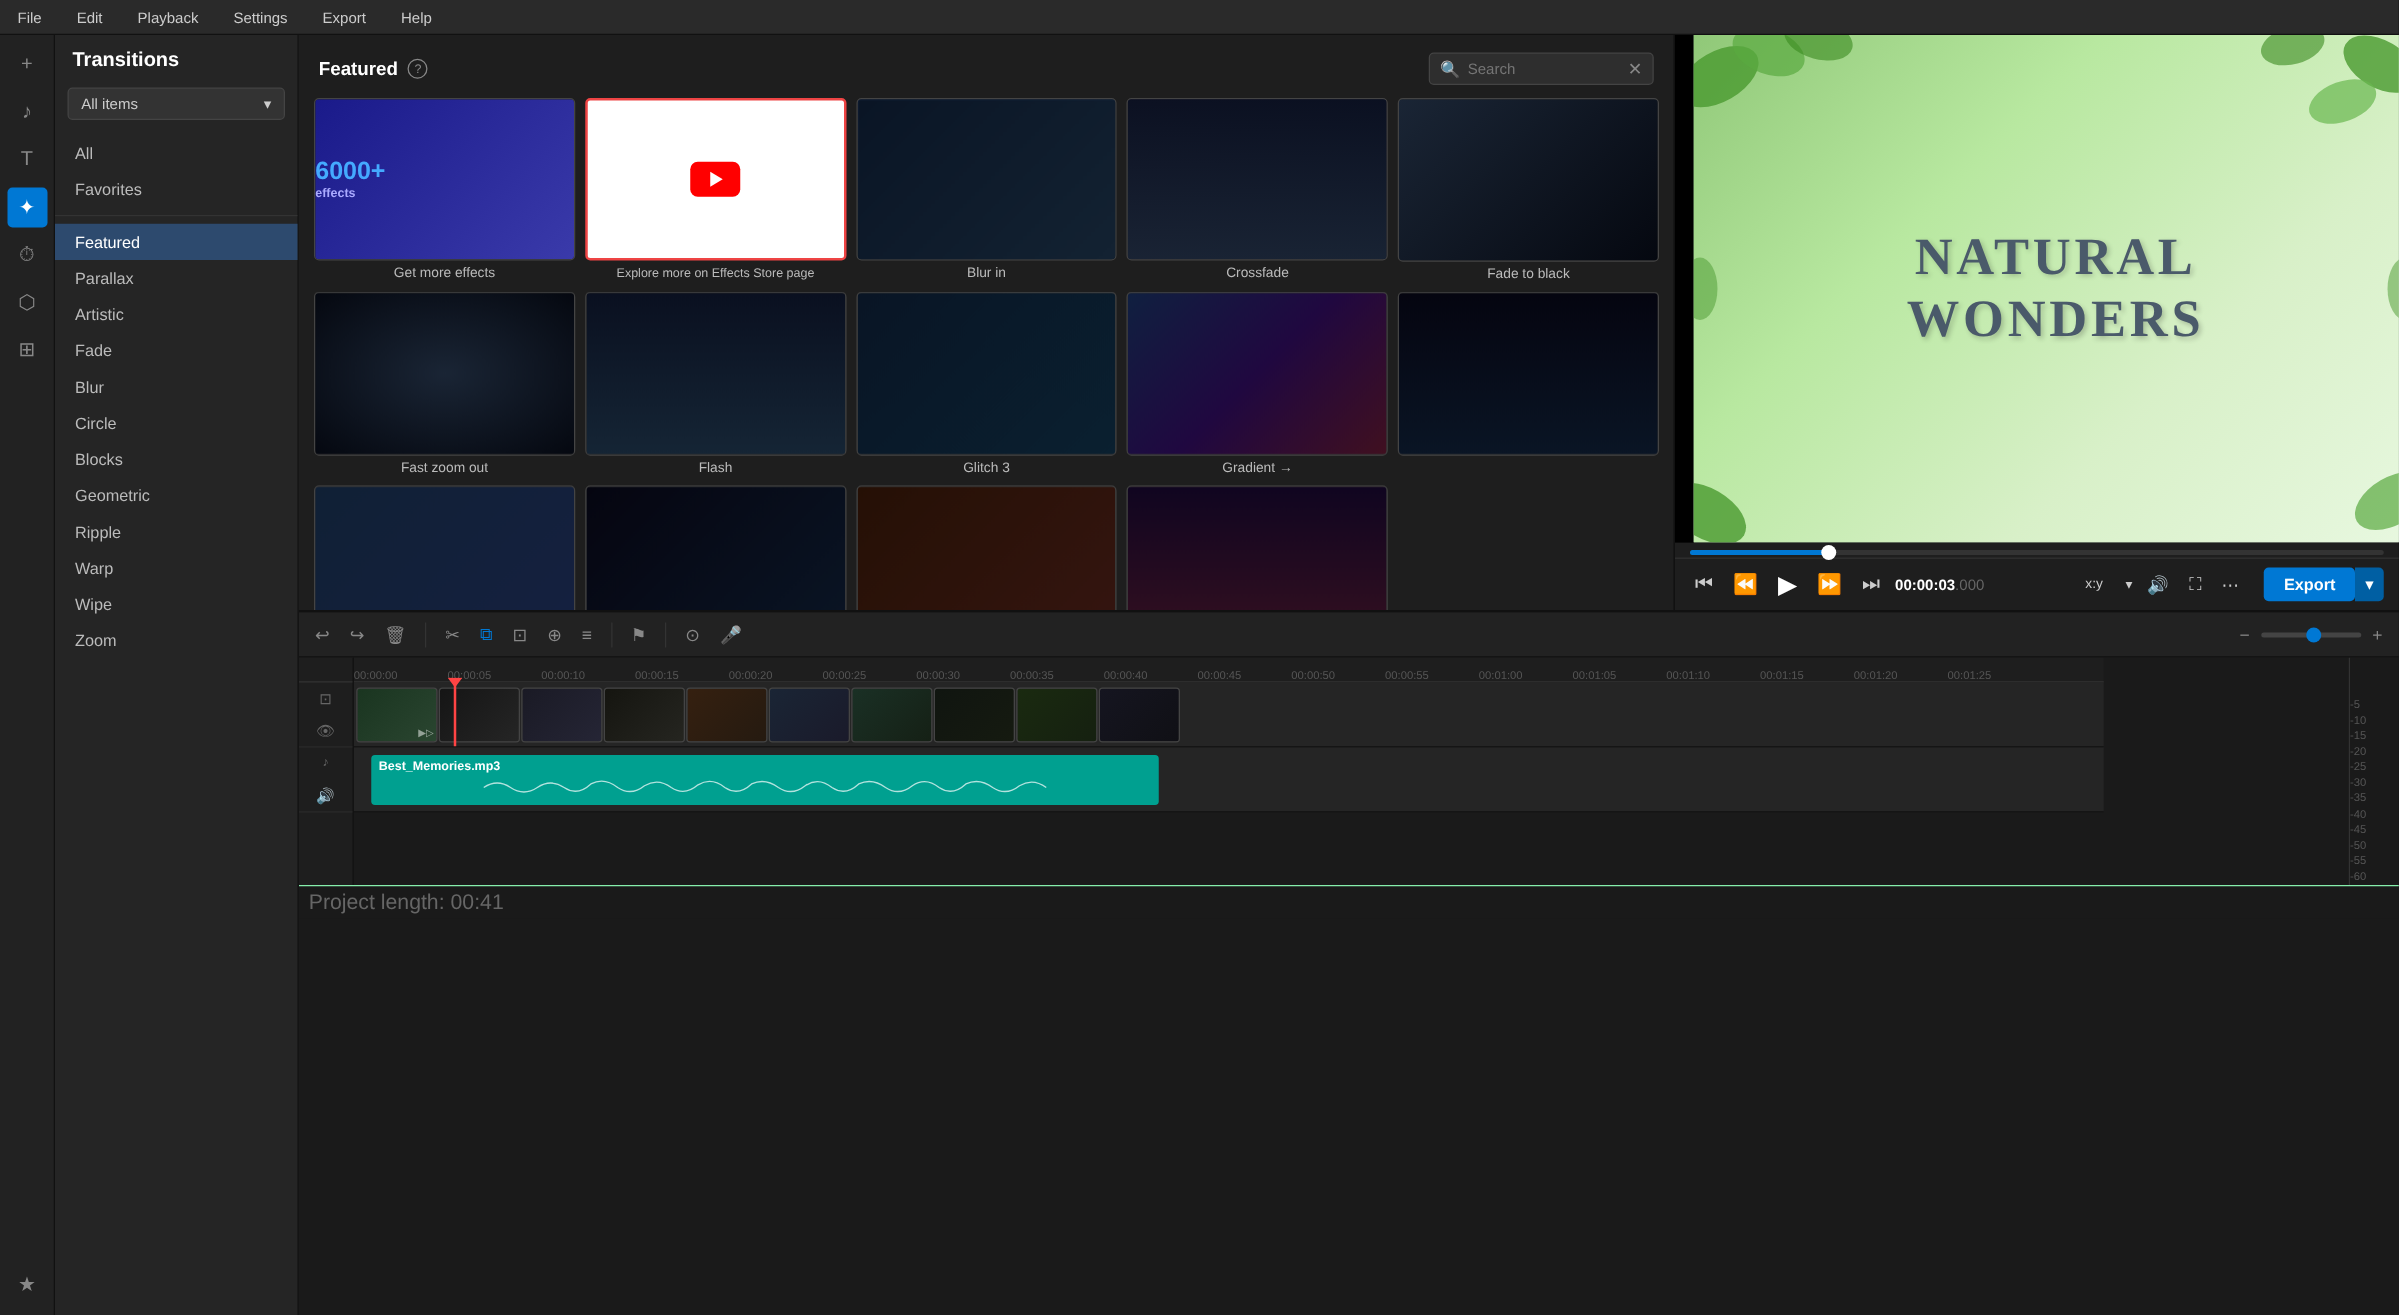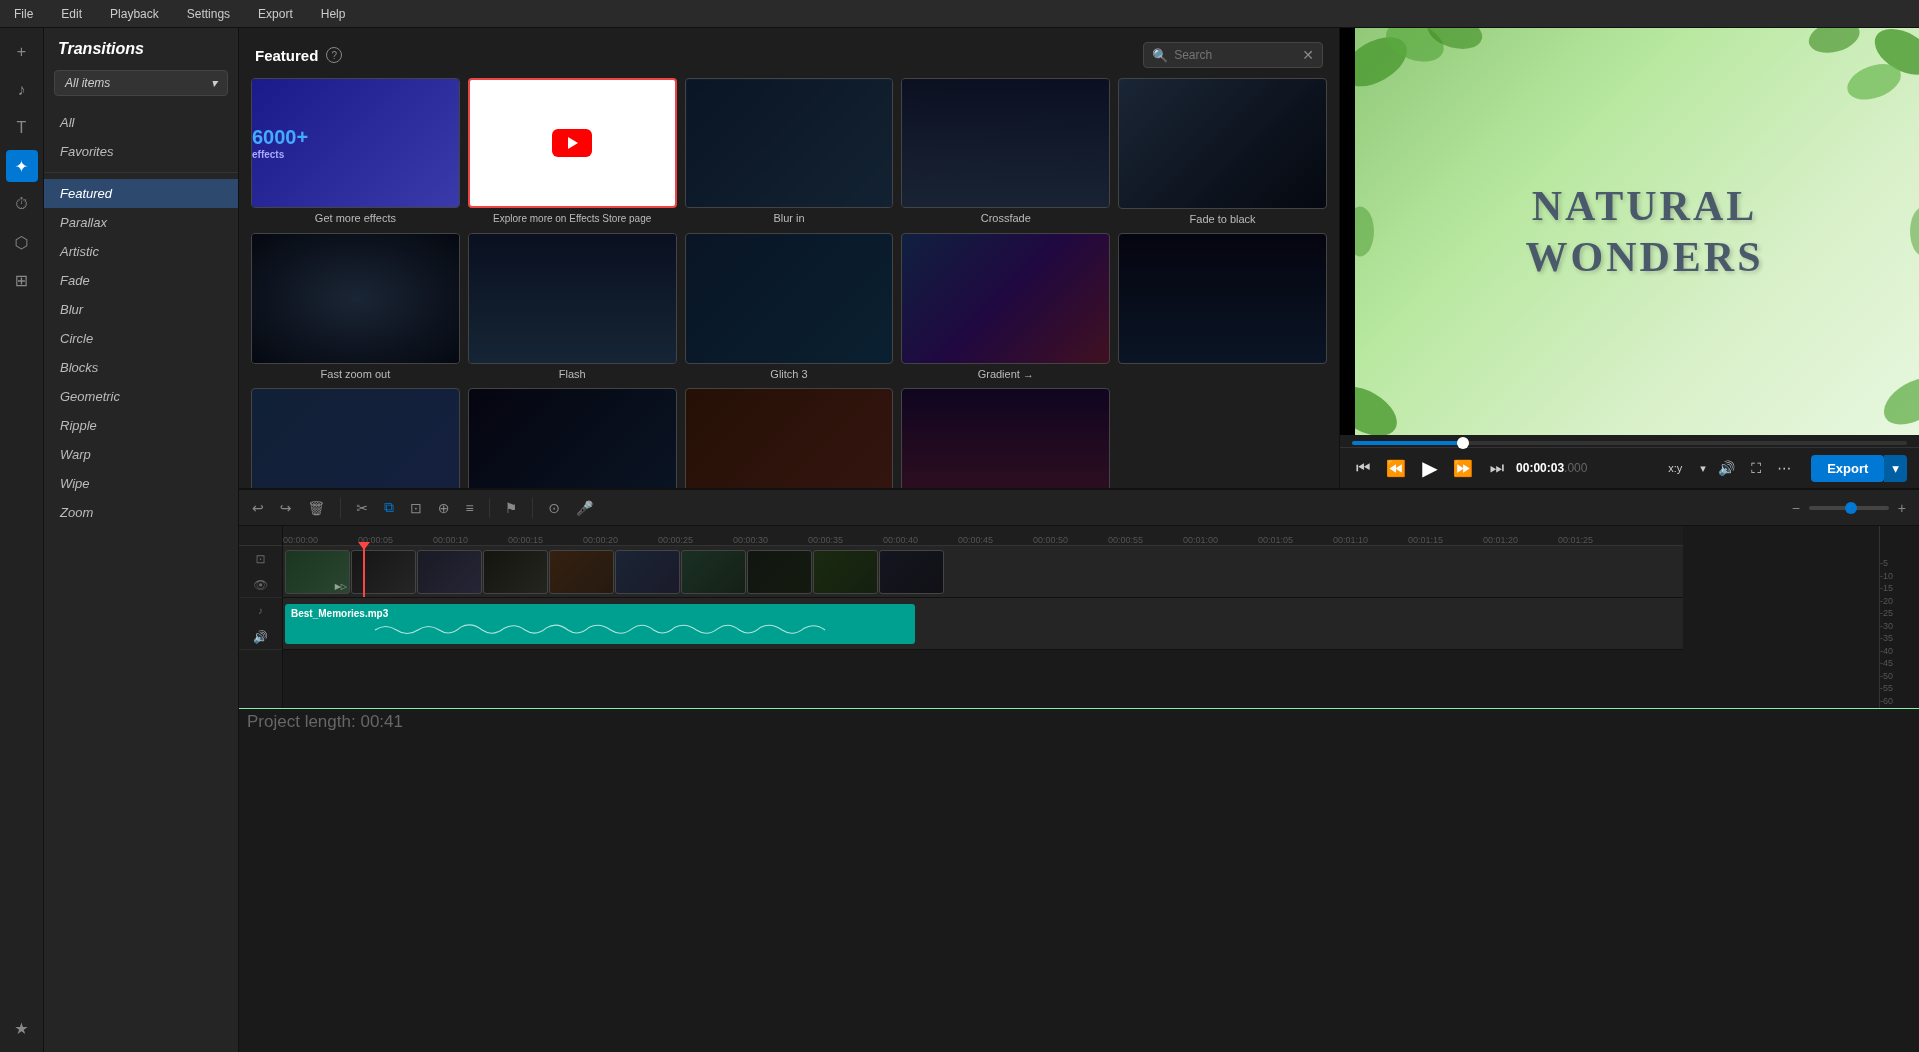--- a/index.html
+++ b/index.html
@@ -11,21 +11,21 @@
 
     
     .main-layout { display: flex; height: calc(1052px - 28px); }
 
     
     .icon-sidebar { width: 44px; background: #222; display: flex; flex-direction: column; align-items: center; padding: 8px 0; gap: 6px; border-right: 1px solid #111; }
     .icon-sidebar .icon-btn { width: 32px; height: 32px; display: flex; align-items: center; justify-content: center; border-radius: 4px; cursor: pointer; color: #888; font-size: 16px; }
     .icon-btn.active { background: #0078d4; color: #fff; }
 
     
-    .transitions-panel { width: 195px; background: #252525; display: flex; flex-direction: column; border-right: 1px solid #111; font-style: italic; }
+    .transitions-panel { width: 195px; background: #252525; display: flex; flex-direction: column; border-right: 1px solid #111; }
     .panel-title { font-size: 16px; font-weight: 600; color: #fff; padding: 12px 14px 8px; }
     .panel-dropdown { margin: 4px 10px 8px; background: #333; border: 1px solid #444; border-radius: 4px; padding: 5px 10px; display: flex; align-items: center; justify-content: space-between; cursor: pointer; color: #ccc; font-size: 12px; }
     .panel-nav { padding: 4px 0; }
     .nav-item { padding: 7px 16px; cursor: pointer; font-size: 13px; color: #bbb; }
     .nav-item.active { background: #2d4a6e; color: #fff; }
     .nav-divider { margin: 6px 0; border: none; border-top: 1px solid #333; }
 
     
     .content-area { flex: 1; background: #1e1e1e; display: flex; flex-direction: column; min-width: 0; }
 
@@ -423,21 +423,21 @@
               <div class="video-clip clip-6" style="background:linear-gradient(135deg,#1a2535,#1a1a2a);"></div>
               <div class="video-clip clip-7" style="background:linear-gradient(135deg,#1a3025,#152015);"></div>
               <div class="video-clip clip-8" style="background:linear-gradient(135deg,#101510,#151a10);"></div>
               <div class="video-clip clip-9" style="background:linear-gradient(135deg,#1a2a10,#152010);"></div>
               <div class="video-clip clip-10" style="background:linear-gradient(135deg,#151520,#101015);"></div>
             </div>
           </div>
 
           <div class="audio-track" style="width:1400px;position:relative;">
             <div class="audio-track-wrap" style="margin-left:2px;">
-              <div style="position:relative;width:630px;height:40px;background:#00a090;border-radius:3px;margin:6px 0;">
+              <div style="position:relative;width:630px;height:40px;background:#00a090;border-radius:3px;margin:6px 12px;">
                 <span style="position:absolute;top:4px;left:6px;font-size:10px;color:#fff;font-weight:600;z-index:2;">Best_Memories.mp3</span>
                 <svg viewBox="0 0 630 28" style="position:absolute;bottom:4px;left:0;width:100%;height:20px;opacity:0.7;">
                   <path d="M0,14 Q15,4 30,14 Q45,24 60,14 Q75,4 90,14 Q105,24 120,10 Q135,2 150,14 Q165,24 180,12 Q195,3 210,14 Q225,24 240,11 Q255,2 270,14 Q285,24 300,10 Q315,3 330,14 Q345,24 360,12 Q375,2 390,14 Q405,24 420,10 Q435,3 450,14 Q465,24 480,12 Q495,2 510,14 Q525,24 540,10 Q555,3 570,14 Q585,24 600,12 Q615,3 630,14" stroke="#fff" stroke-width="1.5" fill="none"></path>
                 </svg>
               </div>
             </div>
           </div>
         </div>
 
         <div class="right-scale">

